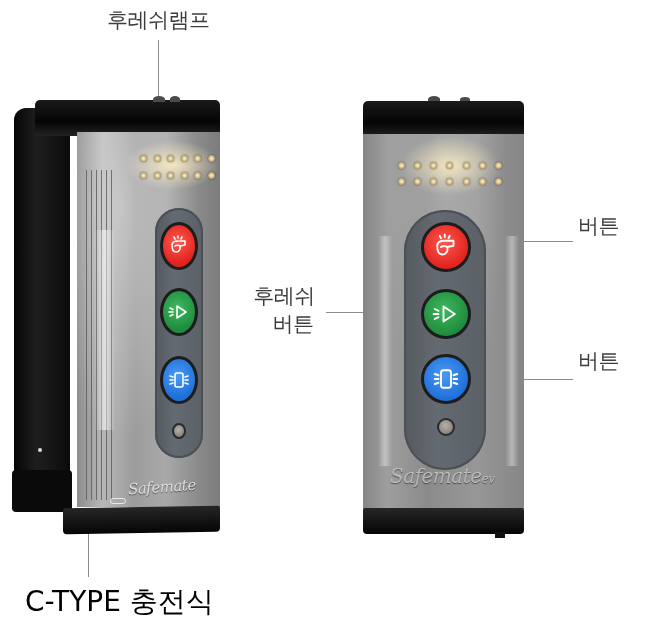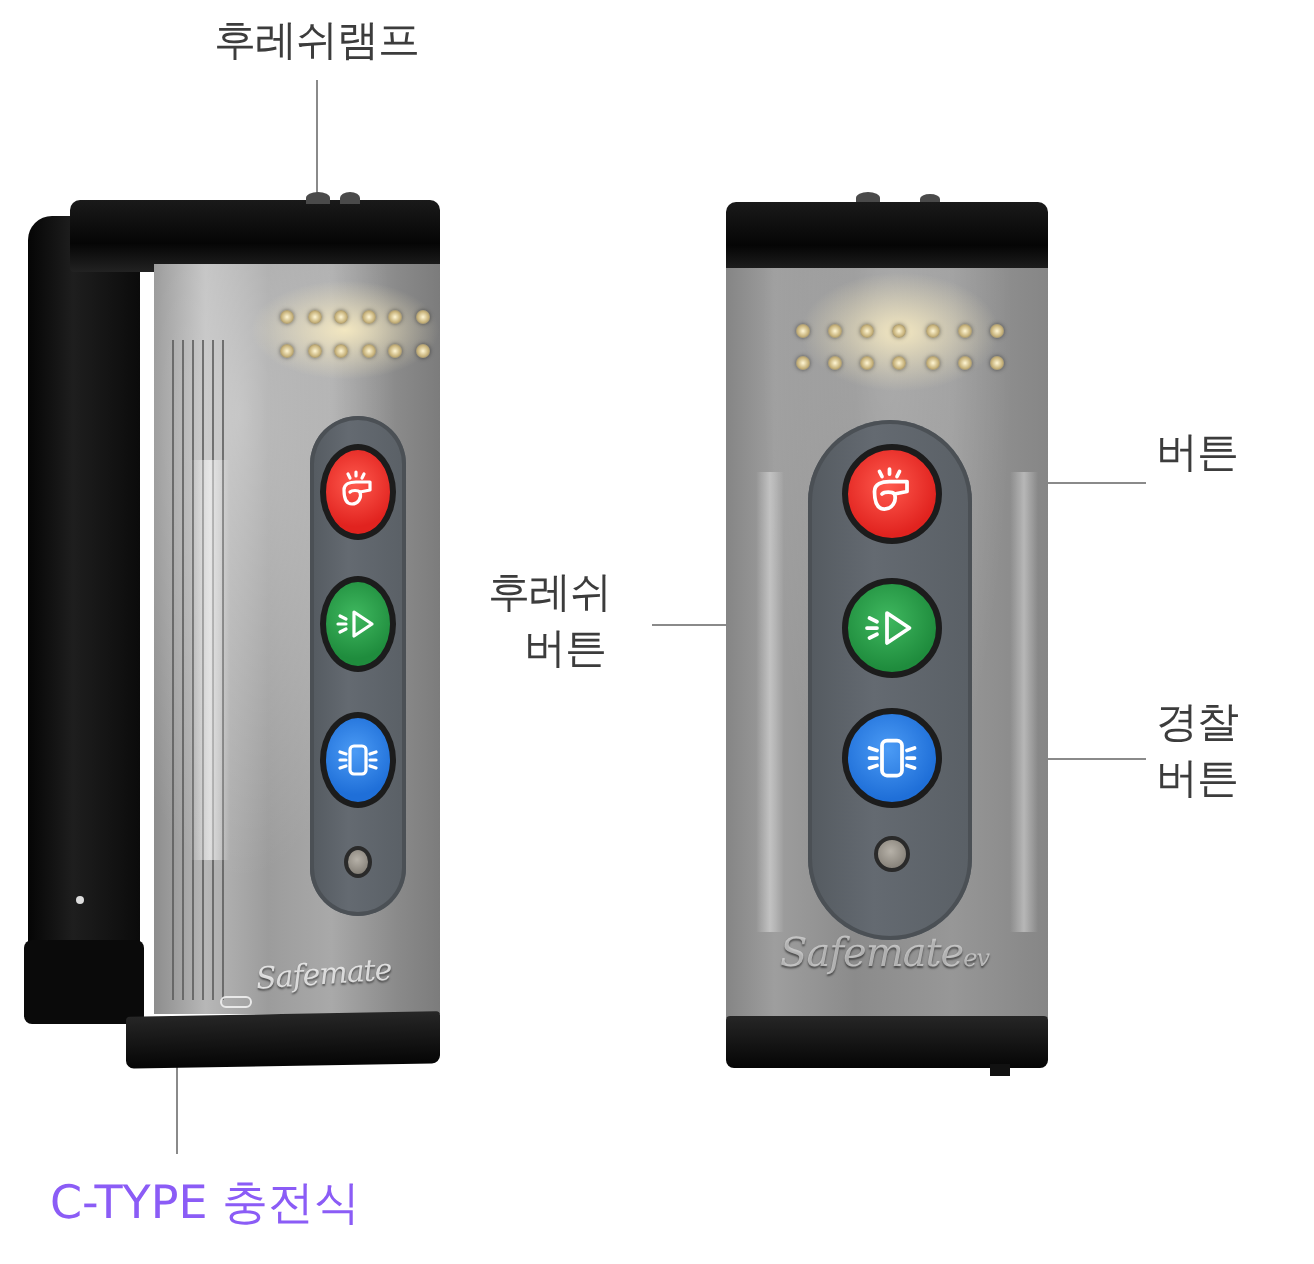--- a/index.html
+++ b/index.html
@@ -1,22 +1,22 @@
 <!DOCTYPE html>
 <html><head>
 <meta charset="utf-8">
 <style>
   * { box-sizing: border-box; margin: 0; padding: 0; }
   html, body { width: 657px; height: 632px; background: #ffffff; overflow: hidden; }
   body { position: relative; font-family: "DejaVu Sans", "Liberation Sans", sans-serif; color: #333; }
 
   .label { position: absolute; color: #3c3c3c; font-size: 21px; line-height: 28px; letter-spacing: -0.5px; white-space: nowrap; }
   .label.right { text-align: left; }
-  .label.center { }
-  .label.big { font-size: 23px; color: #8b5cf6; letter-spacing: 0; }
+  .label.center { text-align: center; }
+  .label.big { font-size: 28px; color: #000000; letter-spacing: 0; }
 
   .leader { position: absolute; background: #8a8a8a; }
   .leader.h { height: 1px; }
   .leader.v { width: 1px; }
 
   
   .device { position: absolute; }
   .cap { position: absolute; background: linear-gradient(#1a1a1a, #050505 60%, #222); border-radius: 5px 5px 2px 2px; }
   .bottom-cap { position: absolute; background: linear-gradient(#262626, #050505); border-radius: 2px 2px 4px 4px; }
   .body-clear {
@@ -59,21 +59,20 @@
   <div style="padding-left:18px;">버튼</div>
 </div>
 <div class="leader h" style="left:326px; top:312px; width:104px;"></div>
 
 <div class="label right" style="left:578px; top:212px;">
   <div>버튼</div>
 </div>
 <div class="leader h" style="left:466px; top:241px; width:107px;"></div>
 
 <div class="label right" style="left:578px; top:347px;">
-  <div>경찰</div>
   <div>버튼</div>
 </div>
 <div class="leader h" style="left:446px; top:379px; width:127px;"></div>
 
 <div class="device" style="left:0; top:0; width:240px; height:560px;">
 
   <div class="clip" style="left:14px; top:108px; width:56px; height:400px; border-radius:12px 0 0 6px;"></div>
   <div class="clip" style="left:12px; top:470px; width:60px; height:42px; border-radius:4px; background:#0a0a0a;"></div>
   <div style="position:absolute; left:38px; top:448px; width:4px; height:4px; border-radius:50%; background:#ddd;"></div>
 

